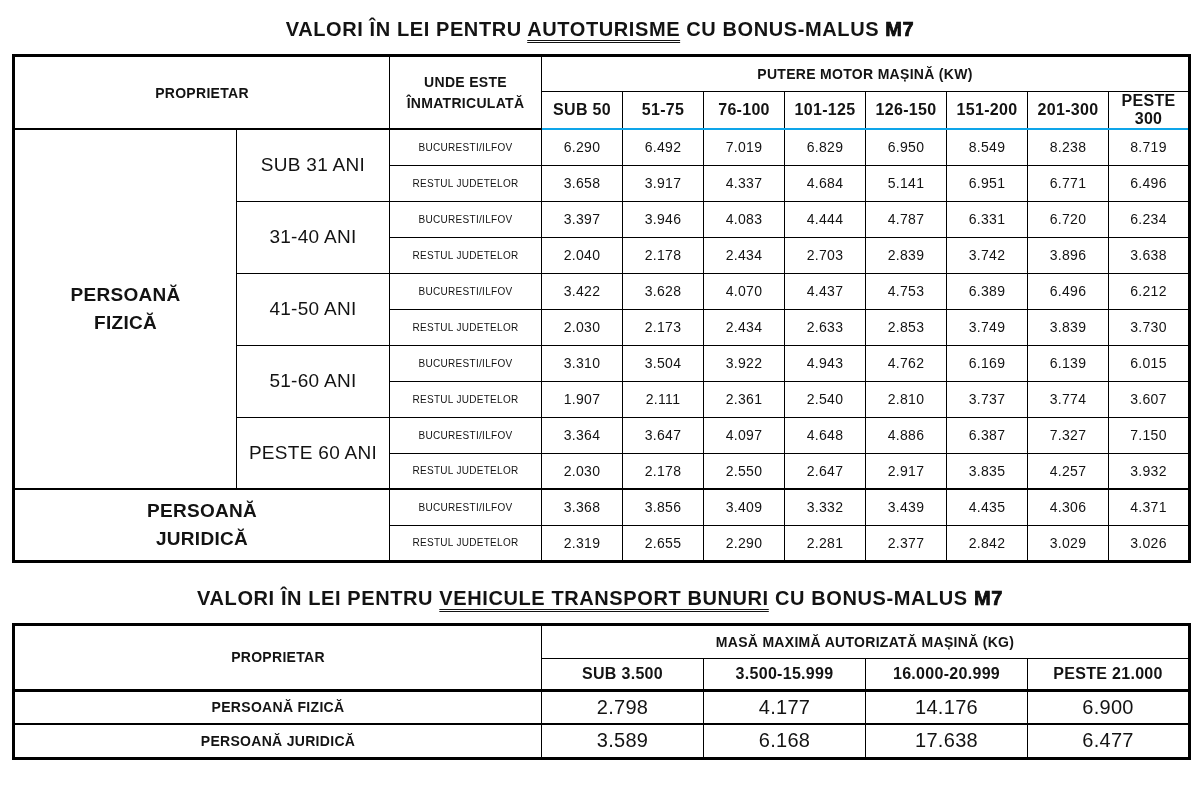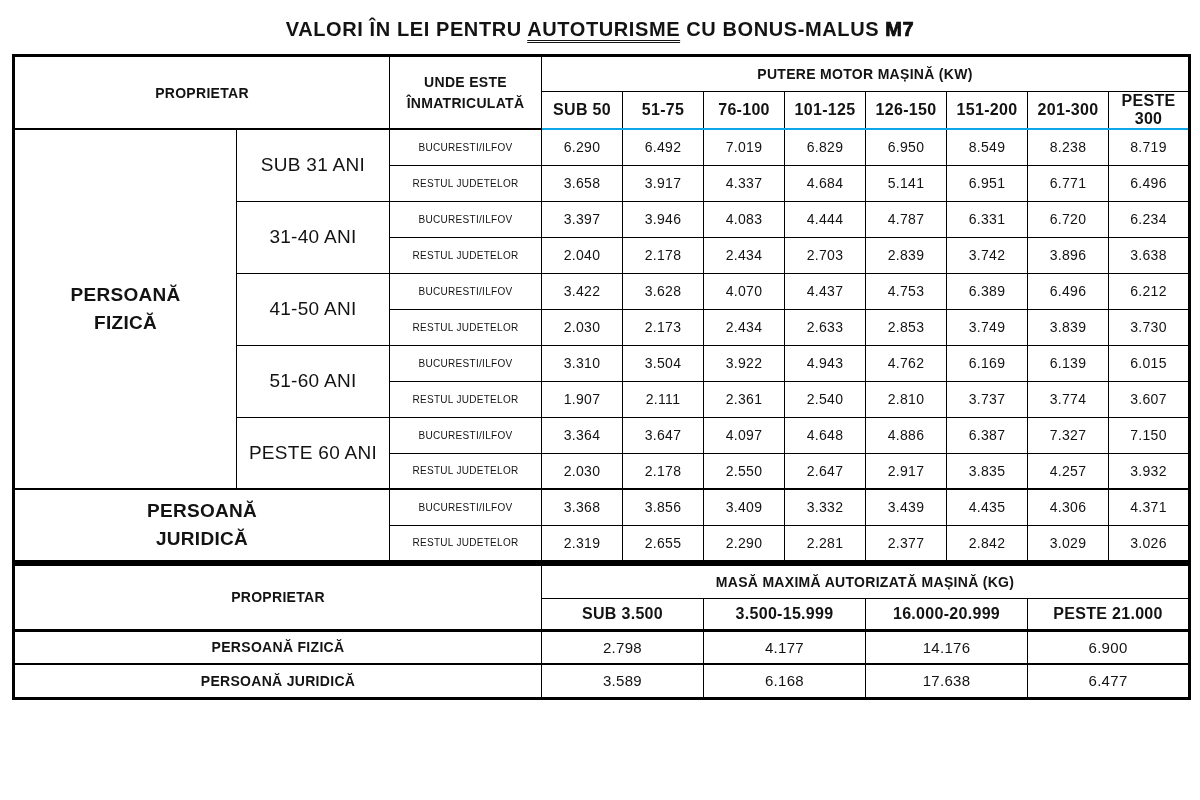--- a/index.html
+++ b/index.html
@@ -59,21 +59,21 @@
   .pre { white-space: pre-line; line-height: 1.45; }
 
   
   .t2 .hdr { font-weight: 700; font-size: 14px; }
   .t2 tr.r1 { height: 34px; }
   .t2 tr.r2 { height: 32px; }
   .t2 tr.data { height: 34px; }
   .t2 .sub td { font-weight: 700; font-size: 16px; border-bottom: 3px solid #000; }
   .t2 .hb { border-bottom: 3px solid #000; }
   .t2 .rowlabel { font-weight: 700; font-size: 14px; }
-  .t2 .num { font-size: 15px; }
+  .t2 .num { font-size: 20px; }
   .t2 tr.sep td { border-top: 2px solid #000; }
 </style>
 </head>
 <body>
 
 <div class="page">
 
   <h1 class="title"><span>VALORI ÎN LEI PENTRU </span><span class="u">AUTOTURISME</span><span> CU BONUS-MALUS </span><span class="heavy">M7</span></h1>
 
   <table class="tbl t1">
@@ -250,20 +250,21 @@
         <td class="num">2.290</td>
         <td class="num">2.281</td>
         <td class="num">2.377</td>
         <td class="num">2.842</td>
         <td class="num">3.029</td>
         <td class="num">3.026</td>
       </tr>
     </tbody>
   </table>
 
+  <h2 class="title title-2"><span>VALORI ÎN LEI PENTRU </span><span class="u">VEHICULE TRANSPORT BUNURI</span><span> CU BONUS-MALUS </span><span class="heavy">M7</span></h2>
 
   <table class="tbl t2">
     <colgroup>
       <col style="width:528px">
       <col style="width:162px">
         <col style="width:162px">
         <col style="width:162px">
         <col style="width:162px">
     </colgroup>
     <tbody>

